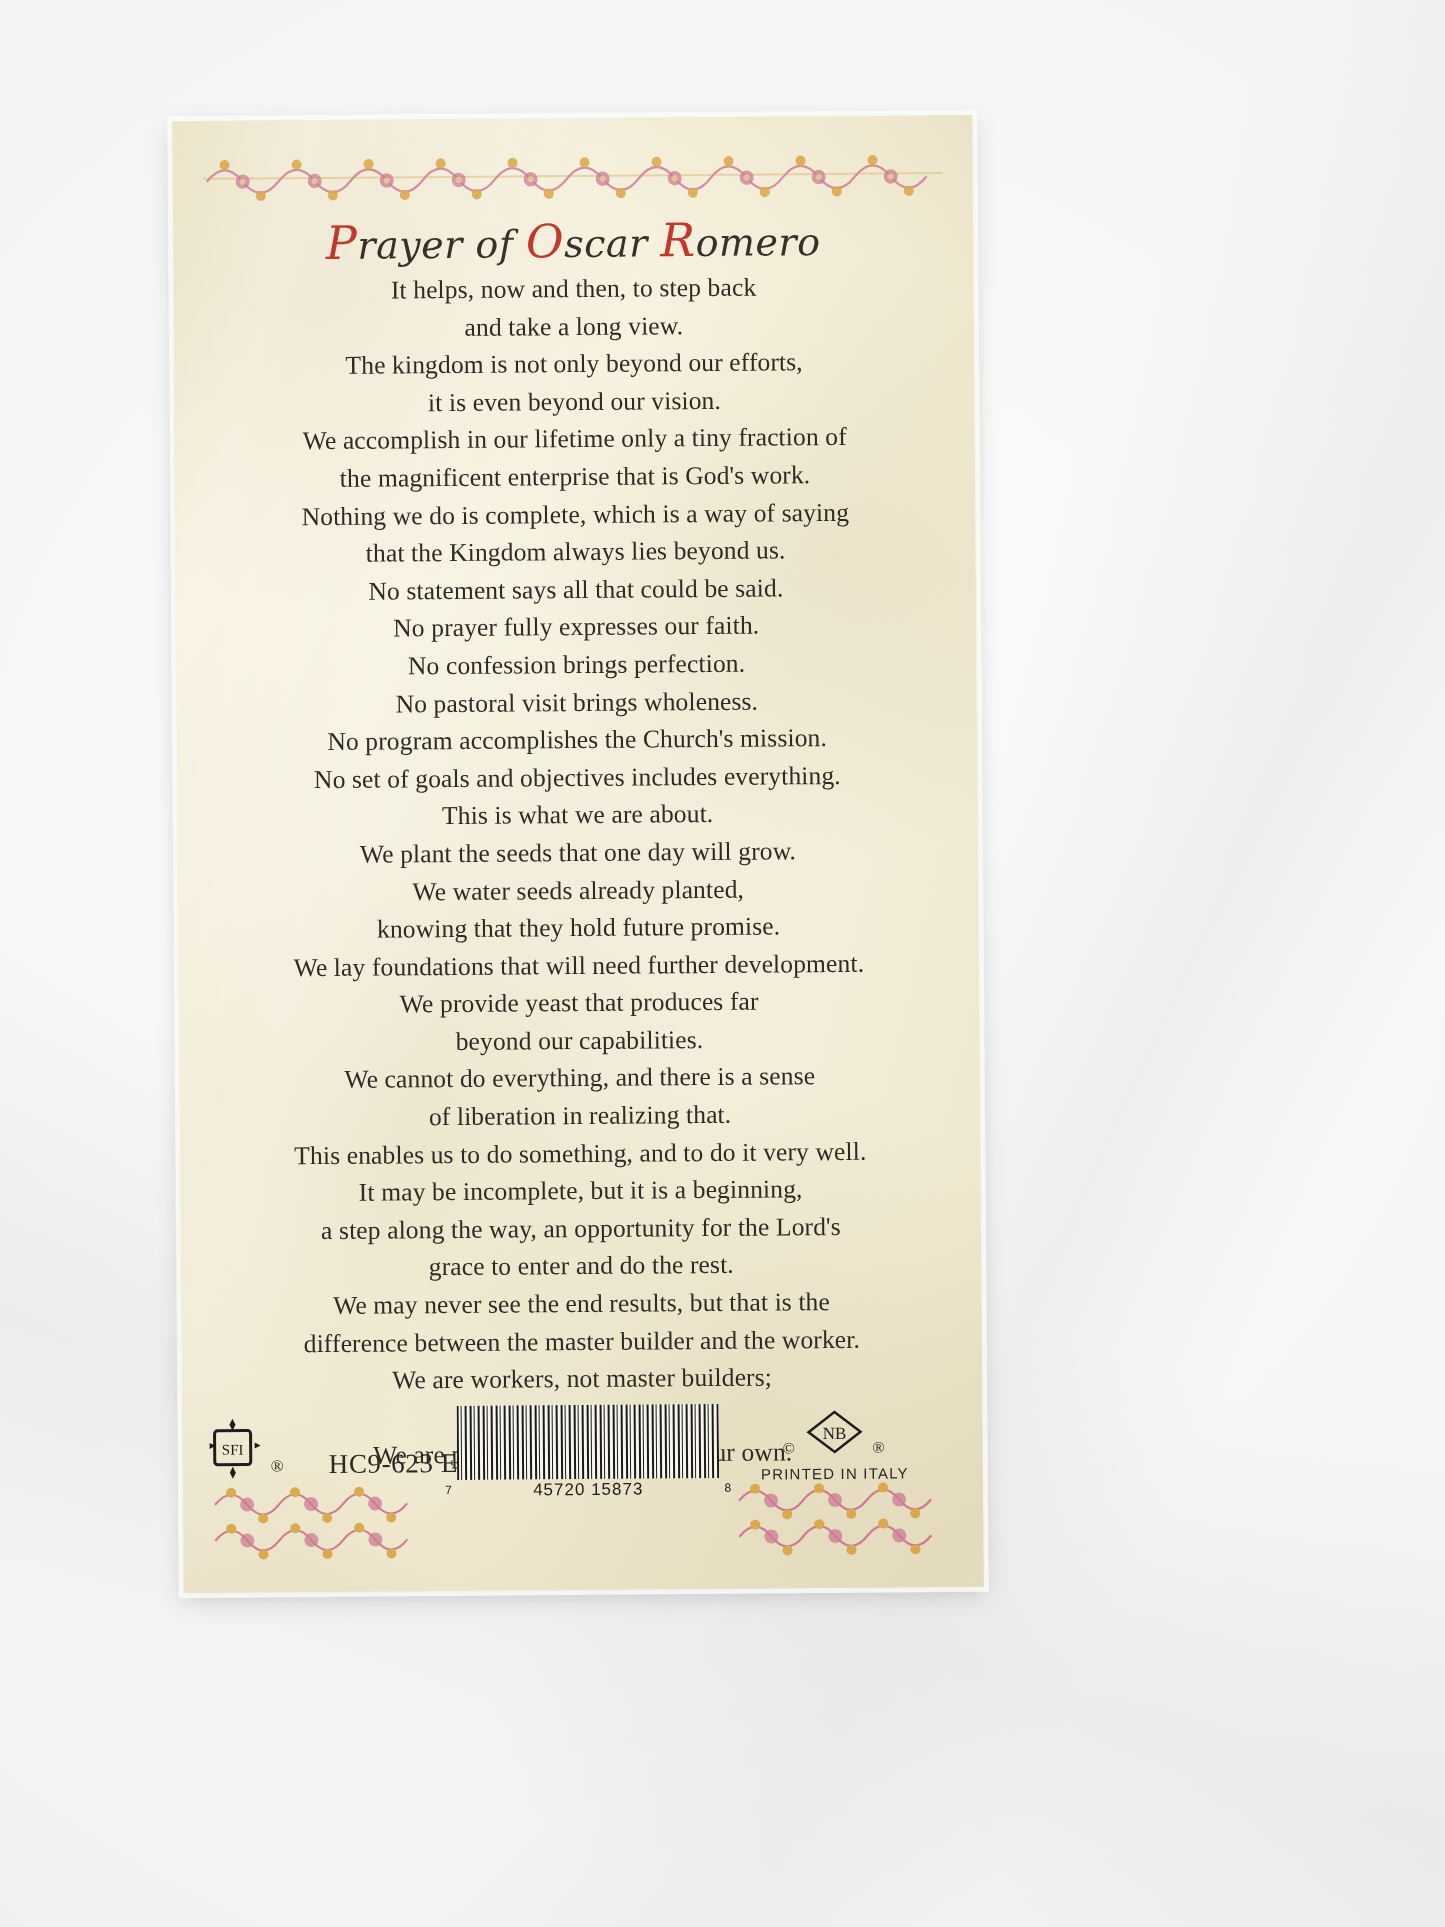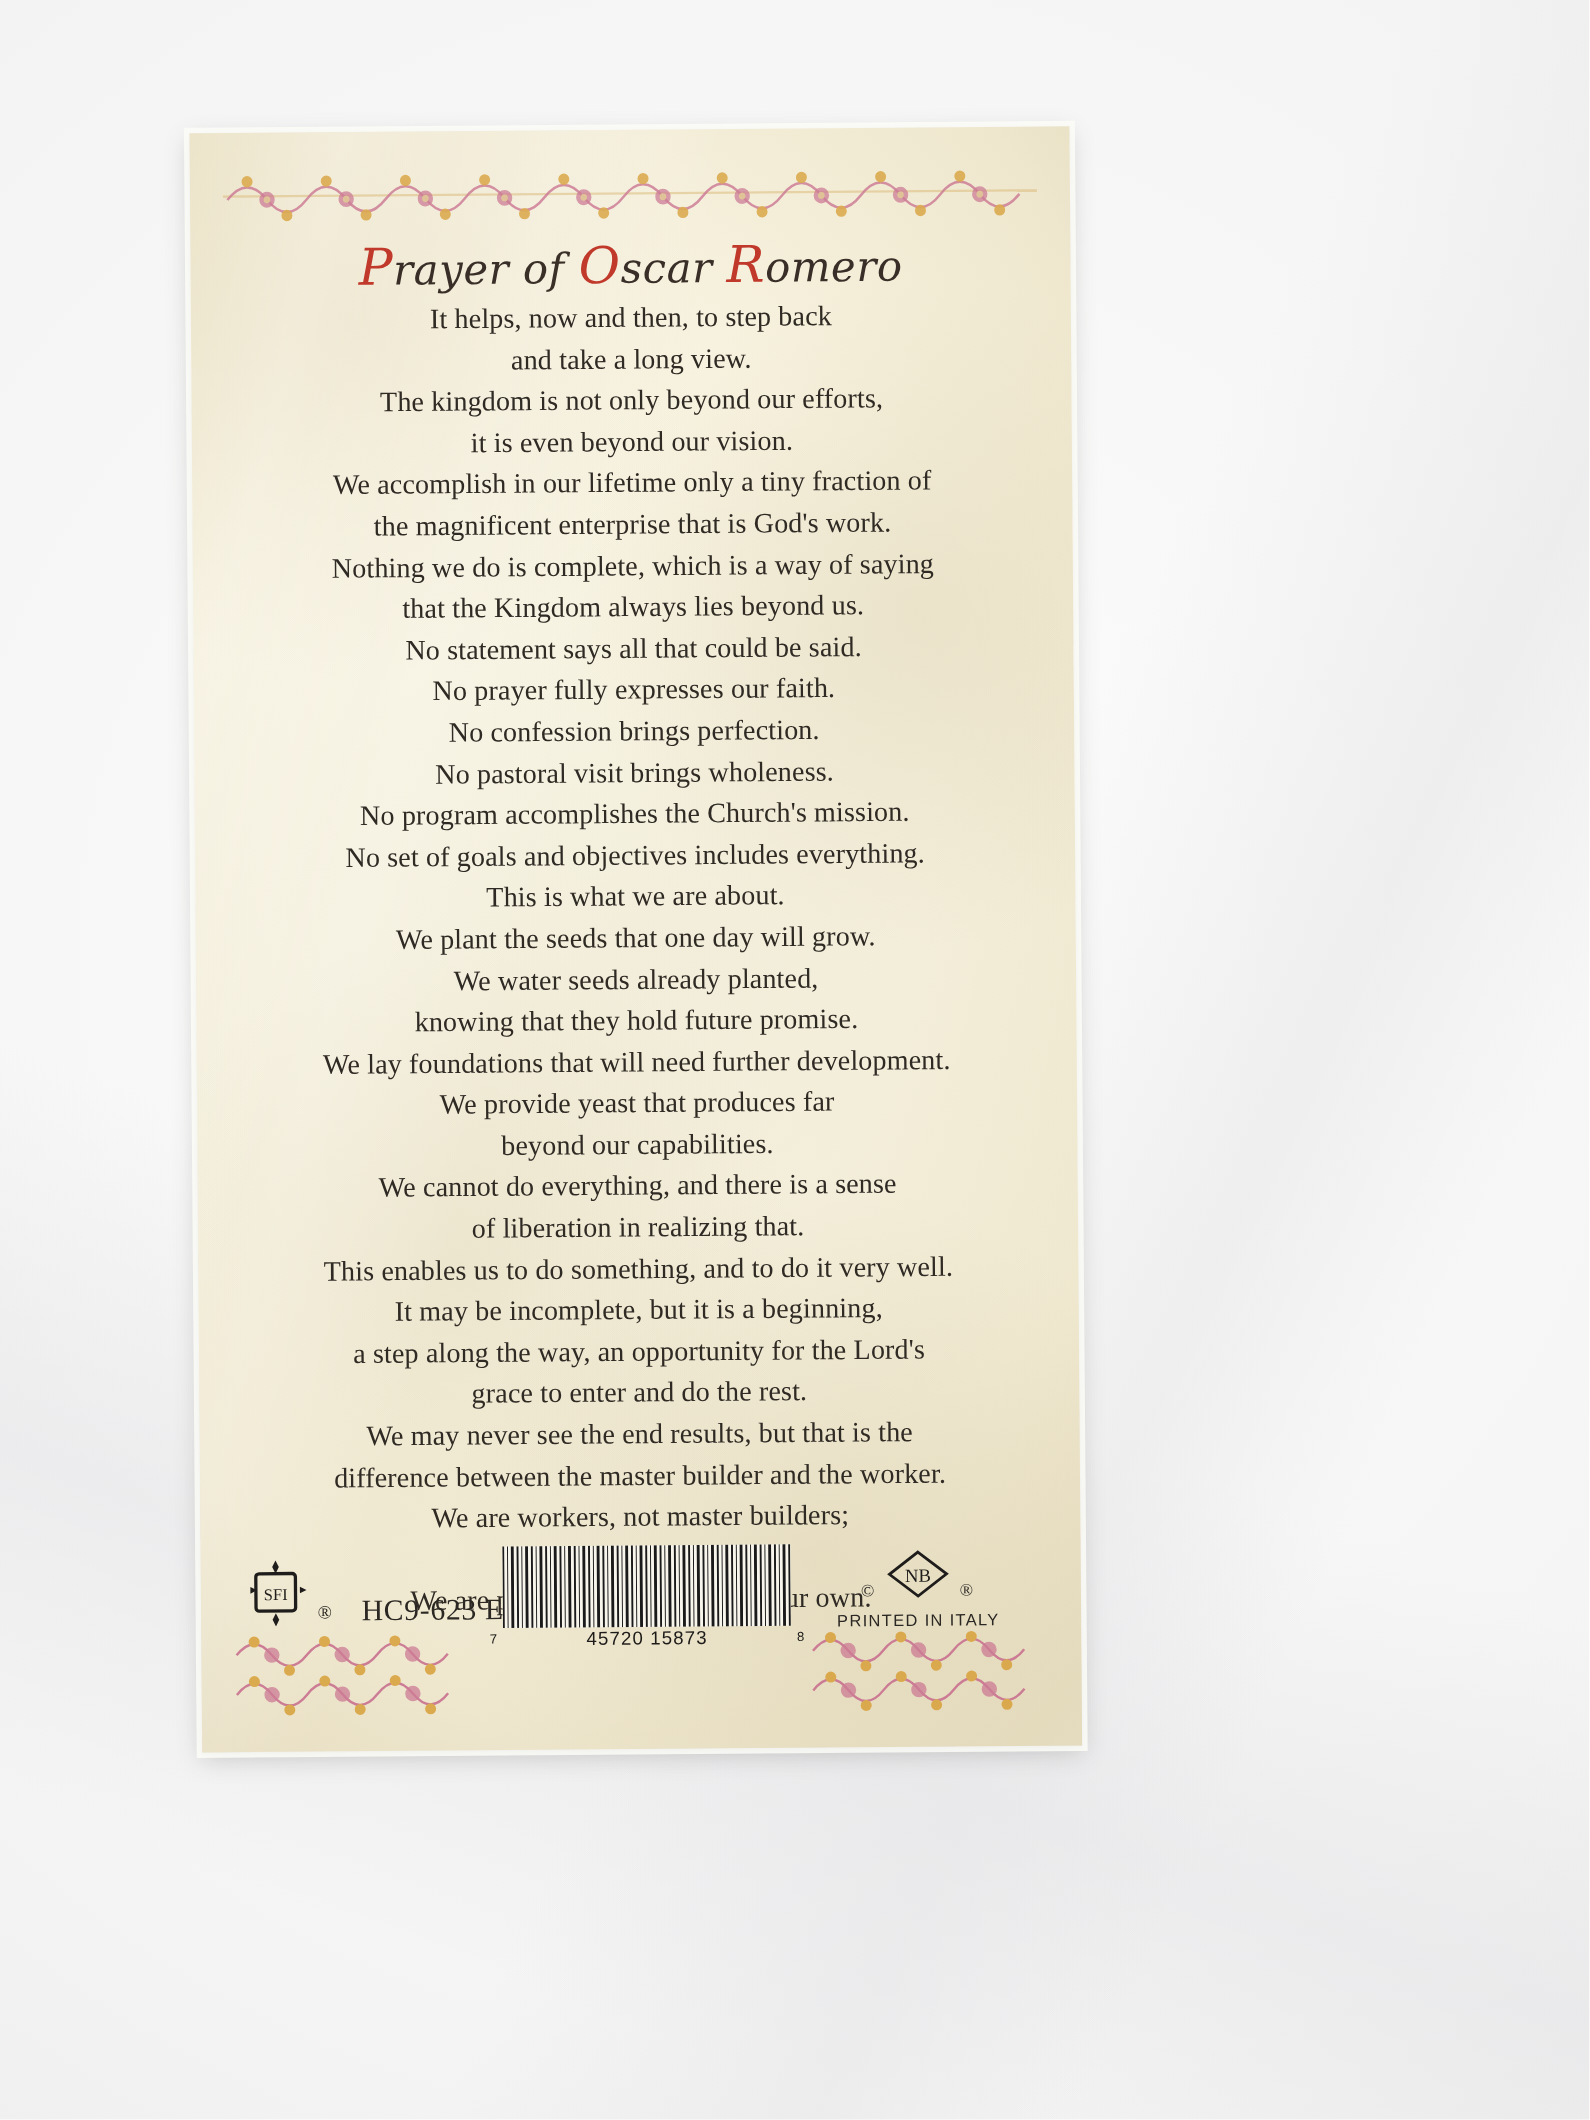--- a/index.html
+++ b/index.html
@@ -134,21 +134,21 @@
 
   
   .footer {
     position: absolute;
     left: 0; right: 0;
     bottom: 96px;
     height: 120px;
   }
   .sfi {
     position: absolute;
-    left: 44px;
+    left: 26px;
     bottom: 18px;
     display: flex;
     align-items: flex-end;
     gap: 8px;
   }
   .sfi-mark { width: 54px; height: 62px; }
   .sfi-reg {
     font-size: 17px;
     color: #2d2a26;
     margin-bottom: 2px;

